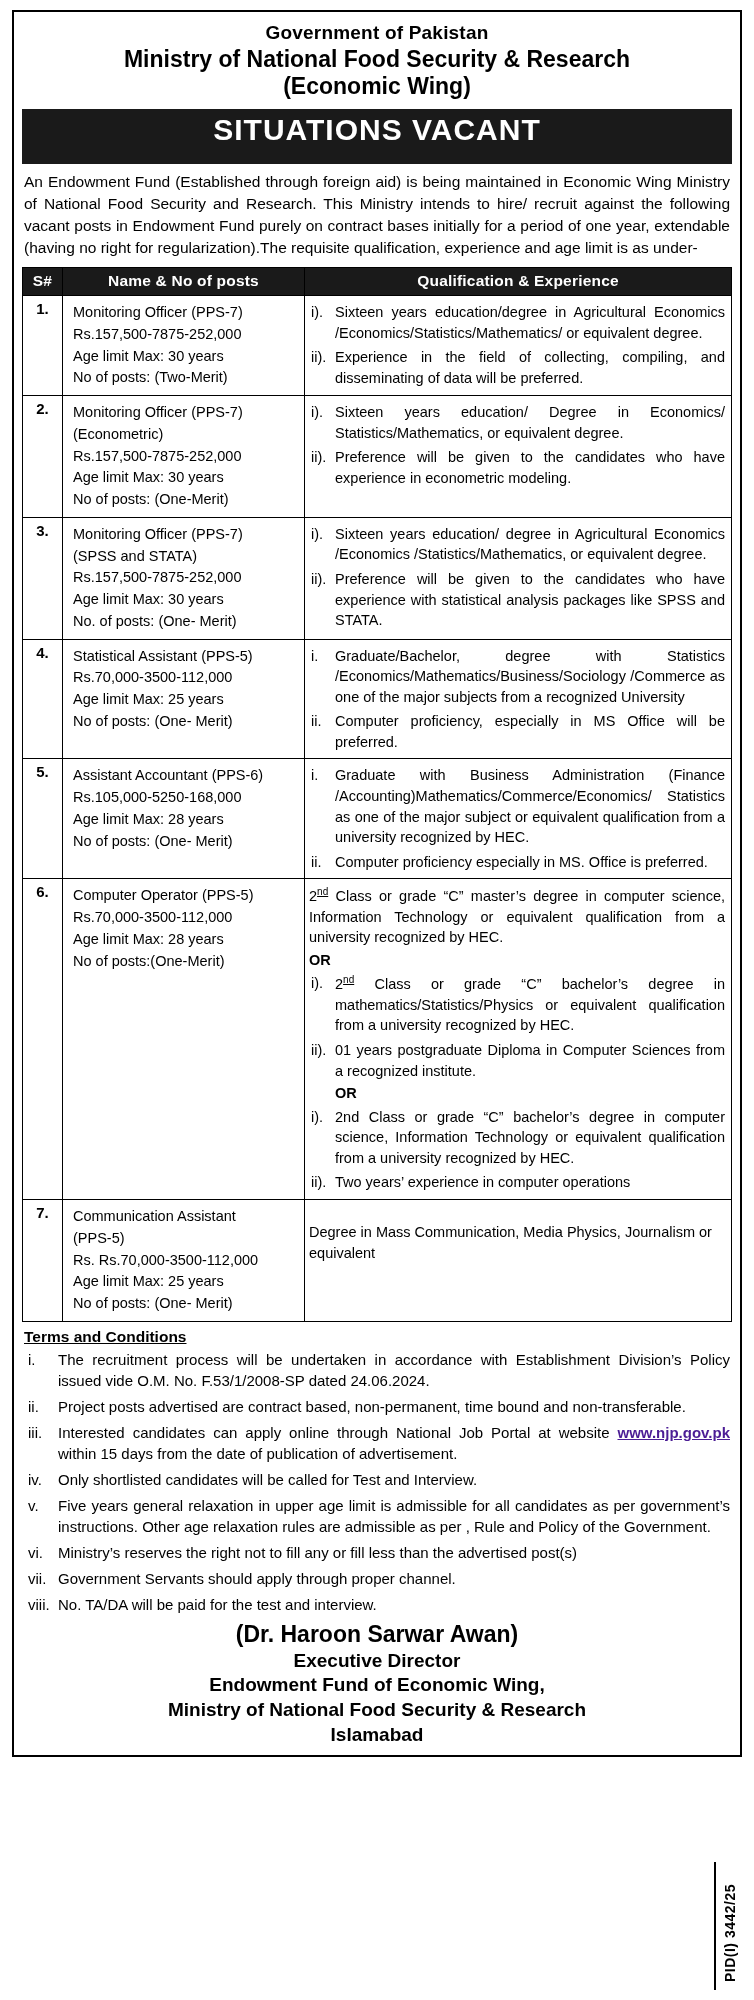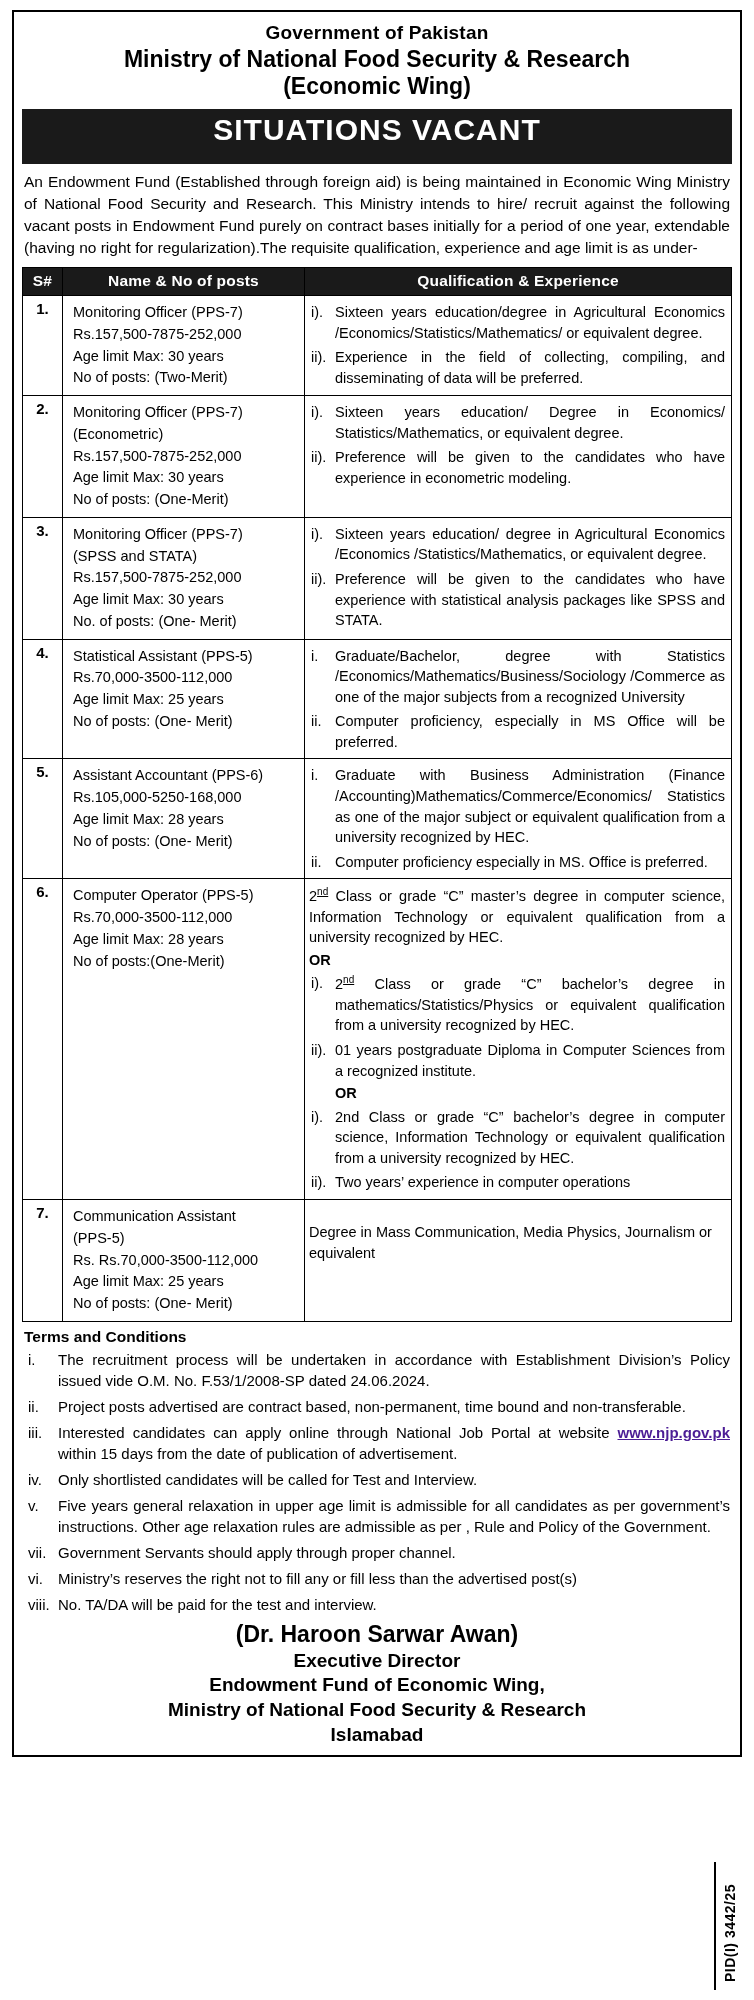--- a/index.html
+++ b/index.html
@@ -129,20 +129,21 @@
   .or-line {
     font-weight: bold;
     margin: 2px 0 3px 26px;
   }
   sup { font-size: 10px; vertical-align: super; text-decoration: underline; }
 
   
   .terms-title {
     font-size: 15.5px;
     font-weight: bold;
+    text-decoration: underline;
     margin: 6px 0 3px 2px;
   }
   ol.terms {
     list-style: none;
     margin: 0; padding: 0 2px 0 2px;
   }
   ol.terms > li {
     display: flex;
     align-items: flex-start;
     font-size: 15px;
@@ -421,26 +422,26 @@
       </li>
       <li>
         <span class="rn">iv.</span>
         <span class="body">Only shortlisted candidates will be called for Test and Interview.</span>
       </li>
       <li>
         <span class="rn">v.</span>
         <span class="body">Five years general relaxation in upper age limit is admissible for all candidates as per government’s instructions. Other age relaxation rules are admissible as per , Rule and Policy of the Government.</span>
       </li>
       <li>
+        <span class="rn">vi.</span>
+        <span class="body">Ministry’s reserves the right not to fill any or fill less than the advertised post(s)</span>
+      </li>
+      <li>
         <span class="rn">vii.</span>
         <span class="body">Government Servants should apply through proper channel.</span>
-      </li>
-      <li>
-        <span class="rn">vi.</span>
-        <span class="body">Ministry’s reserves the right not to fill any or fill less than the advertised post(s)</span>
       </li>
       <li>
         <span class="rn">viii.</span>
         <span class="body">No. TA/DA will be paid for the test and interview.</span>
       </li>
     </ol>
 
     <div class="footer">
       <div class="name">(Dr. Haroon Sarwar Awan)</div>
       <div class="role">Executive Director</div>

